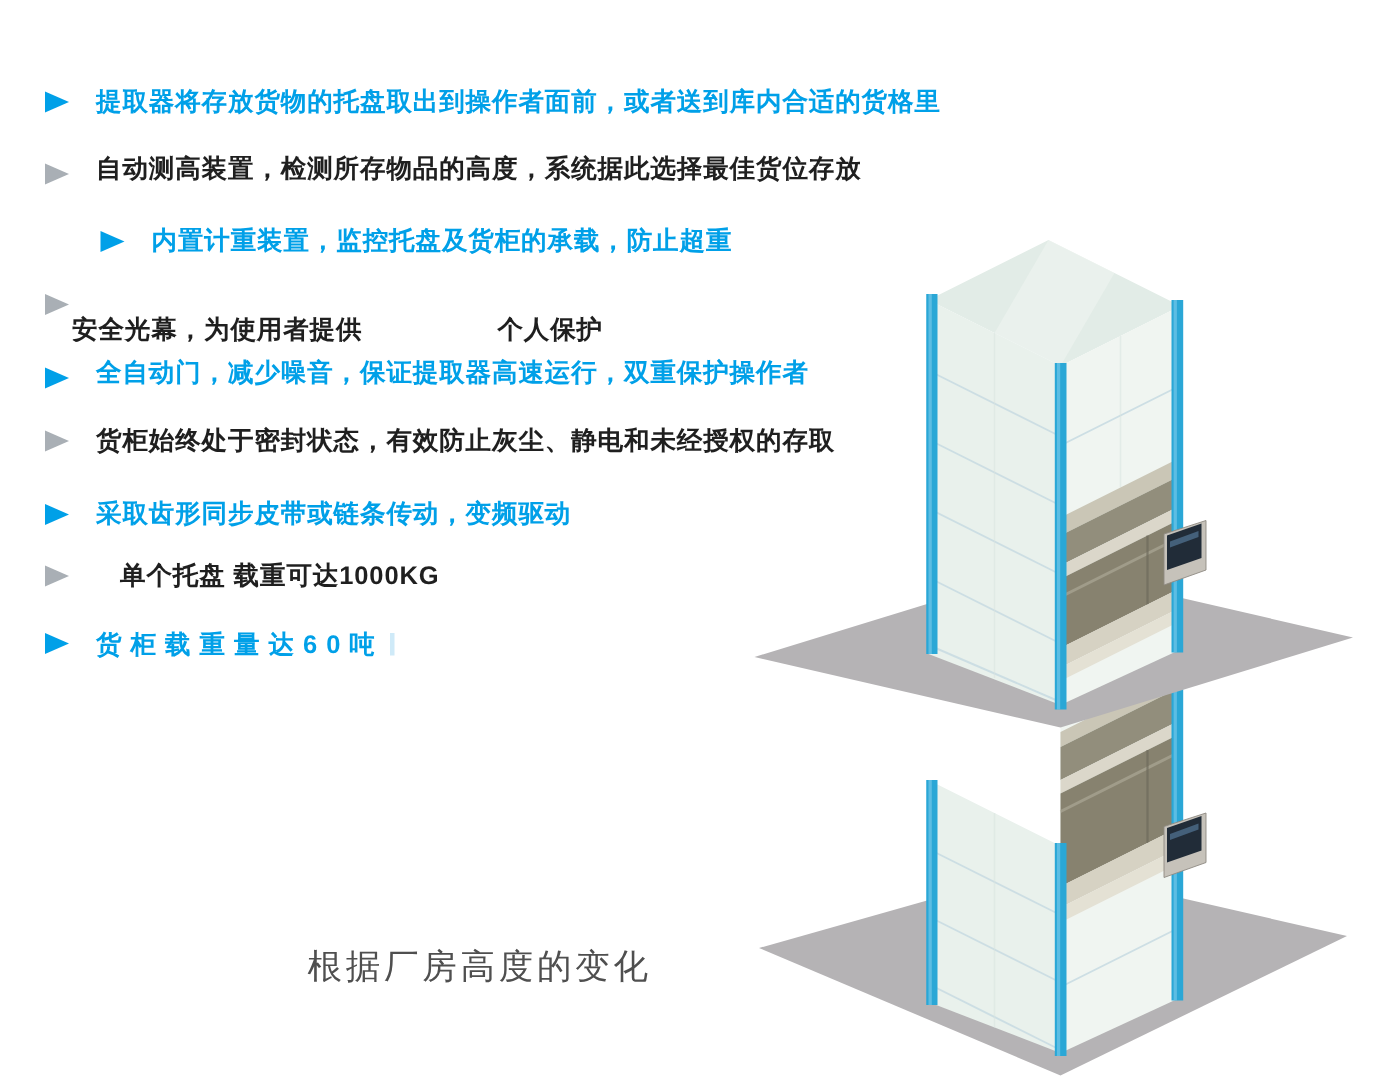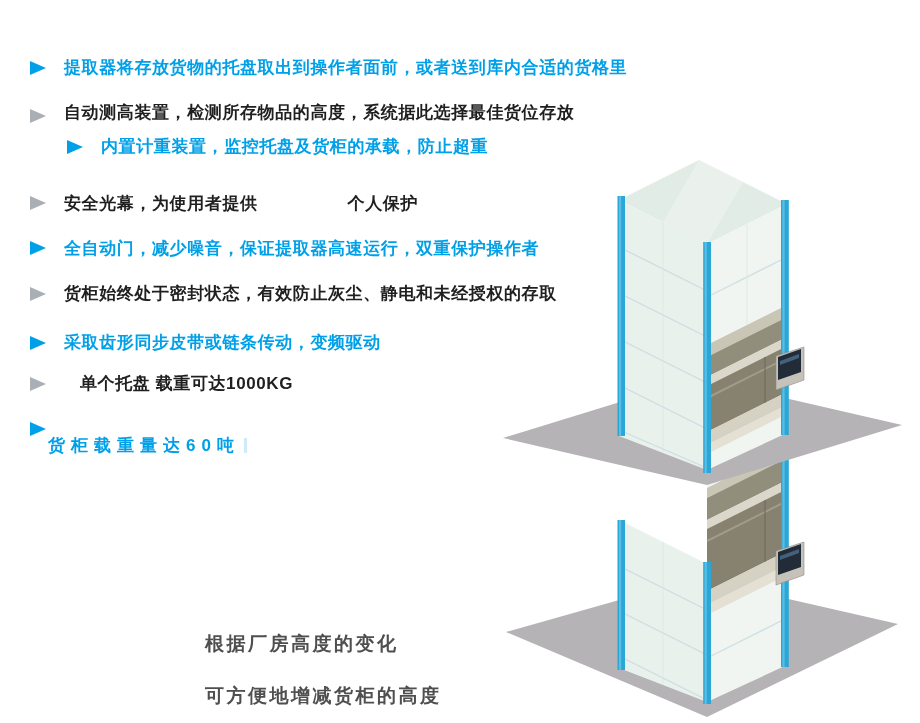--- a/index.html
+++ b/index.html
@@ -42,24 +42,24 @@
     display:inline-block;
     width:3px;height:15px;
     background:#cfeaf8;
     margin-left:4px;
     vertical-align:-2px;
   }
   
   .caption{
     position:absolute;
     left:205px;top:618px;
-    font-size:19px;
+    font-size:23px;
     line-height:52px;
     letter-spacing:2.5px;
-    font-weight:700;
+    font-weight:400;
     color:var(--caption-color);
   }
   .illustration{
     position:absolute;
     left:0;top:0;
     pointer-events:none;
   }
   .seam{stroke:var(--c-seam);stroke-width:1.3;opacity:.9;fill:none;}
   .vseam{stroke:#d9e4e0;stroke-width:1;opacity:.55;fill:none;}
 </style>
@@ -157,48 +157,47 @@
 
   <div id="feature-list">
       <div class="feature-row" style="top: 58px;">
         <span class="tri cyan"></span>
         <span class="feature-text text-cyan">提取器将存放货物的托盘取出到操作者面前，或者送到库内合适的货格里</span>
       </div>
       <div class="feature-row" style="top: 103.2px; align-items: flex-end;">
         <span class="tri gray"></span>
         <span class="feature-text text-dark">自动测高装置，检测所存物品的高度，系统据此选择最佳货位存放</span>
       </div>
-      <div class="feature-row" style="top: 137px; padding-left: 37px;">
+      <div class="feature-row" style="top: 151px; padding-left: 37px;">
         <span class="tri cyan"></span>
         <span class="feature-text text-cyan">内置计重装置，监控托盘及货柜的承载，防止超重</span>
       </div>
-      <div class="feature-row" style="top: 193.6px;">
+      <div class="feature-row" style="top: 193.6px; flex-direction: column;">
         <span class="tri gray"></span>
         <span class="feature-text text-dark">安全光幕，为使用者提供<span class="gap-spacer" style="width: 90px;"></span>个人保护</span>
       </div>
-      <div class="feature-row" style="top: 238.8px;">
+      <div class="feature-row" style="top: 238.8px; align-items: flex-end;">
         <span class="tri cyan"></span>
         <span class="feature-text text-cyan">全自动门，减少噪音，保证提取器高速运行，双重保护操作者</span>
       </div>
       <div class="feature-row" style="top: 284px; font-family: Liberation Serif, serif;">
         <span class="tri gray"></span>
         <span class="feature-text text-dark">货柜始终处于密封状态，有效防止灰尘、静电和未经授权的存取</span>
       </div>
       <div class="feature-row" style="top: 333px;">
         <span class="tri cyan"></span>
         <span class="feature-text text-cyan">采取齿形同步皮带或链条传动，变频驱动</span>
       </div>
       <div class="feature-row" style="top: 374.4px; gap: 16px;">
         <span class="tri gray"></span>
         <span class="feature-text text-dark">单个托盘 载重可达1000KG</span>
       </div>
-      <div class="feature-row" style="top: 419.6px; flex-direction: column;">
+      <div class="feature-row" style="top: 419.6px;">
         <span class="tri cyan"></span>
         <span class="feature-text text-cyan" style="letter-spacing: 6px;">货柜载重量达60吨<span class="cursor-mark"></span></span>
       </div>
     </div>
 
   <div class="caption">
     <div>根据厂房高度的变化</div>
-    <div>可方便地增减货柜的高度</div>
   </div>
 
 </div>
 
 </body></html>

